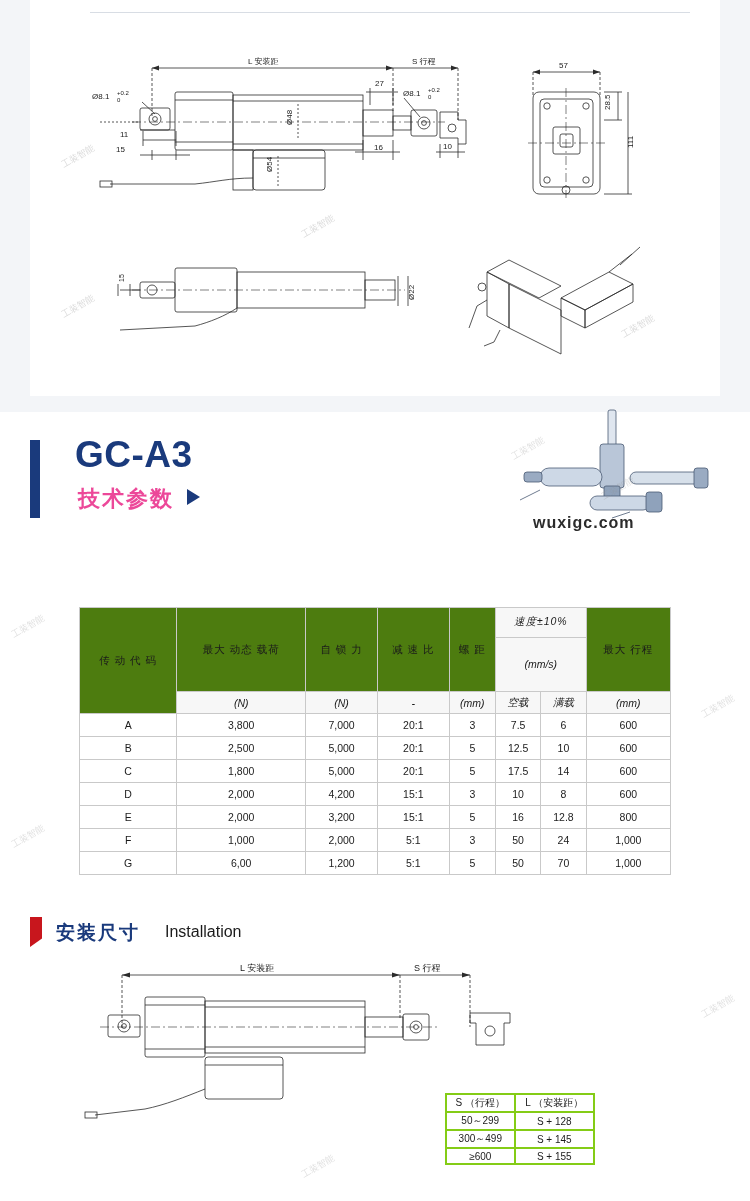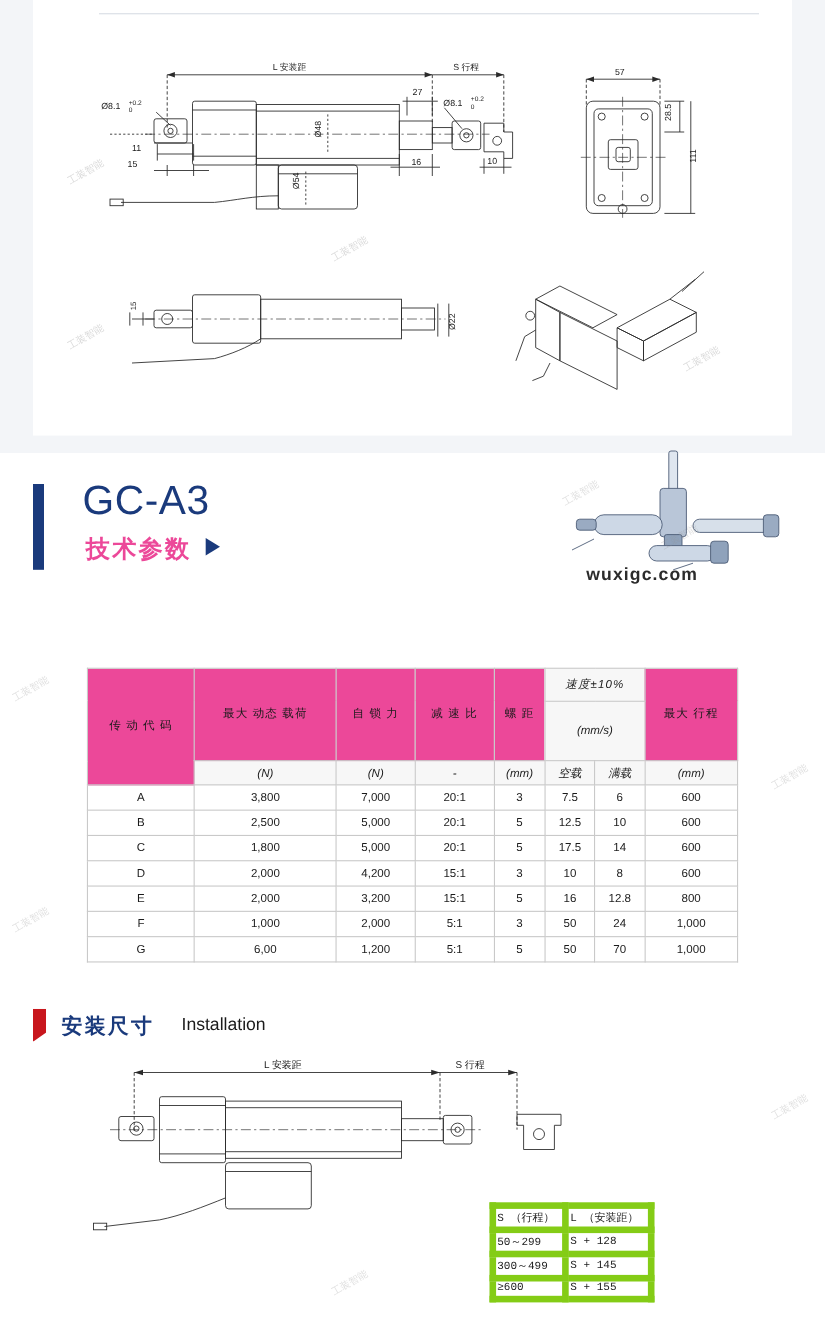--- a/index.html
+++ b/index.html
@@ -44,21 +44,21 @@
   .title-bar {
     position: absolute;
     left: 30px; top: 28px;
     width: 10px; height: 78px;
     background: #1a3a7c;
   }
   .model-name {
     position: absolute;
     left: 75px; top: 22px;
     font-size: 37px;
-    font-weight: normal;
+    font-weight: bold;
     color: #1a3a7c;
     letter-spacing: 0.5px;
     text-align: right;
   }
   .params-zh {
     position: absolute;
     left: 78px; top: 72px;
     font-size: 22px;
     font-weight: bold;
     color: #ec4899;
@@ -92,21 +92,21 @@
     color: #1b1b1b;
   }
   table.spec td, table.spec th {
     border: 1px solid #c9c9c9;
     text-align: center;
     vertical-align: middle;
     font-weight: normal;
     padding: 0;
   }
   table.spec .hcell { background:#f7f7f7; height:22px;font-style:italic; }
-  table.spec .vhead { height:84px; line-height:15px; background:#ec4899; }
+  table.spec .vhead { height:84px; line-height:15px; background:#4d7c0f; }
   table.spec .datarow td { height: 23px; }
   .cn { letter-spacing: 1px; }
 
   
   .install-head {
     position: relative;
     margin-top: 42px;
     height: 40px;
   }
   .install-head .redbar2 {
@@ -129,21 +129,21 @@
   .install-draw { position: relative; width:750px; height:230px; }
 
   
   table.stable {
     position:absolute; left:445px; top:1093px;
     border-collapse: collapse;
     font-size: 10px;
     width: 150px;
     background:#fff;
   }
-  table.stable td { border:6px solid #84cc16; height:16px; text-align:left;font-family:Liberation Mono, monospace; }
+  table.stable td { border:2px solid #84cc16; height:16px; text-align:center; }
 
   
   .wm {
     position:absolute;
     font-size: 9px;
     color: rgba(120,120,120,0.28);
     transform: rotate(-30deg);
     white-space: nowrap;
     pointer-events:none;
   }

